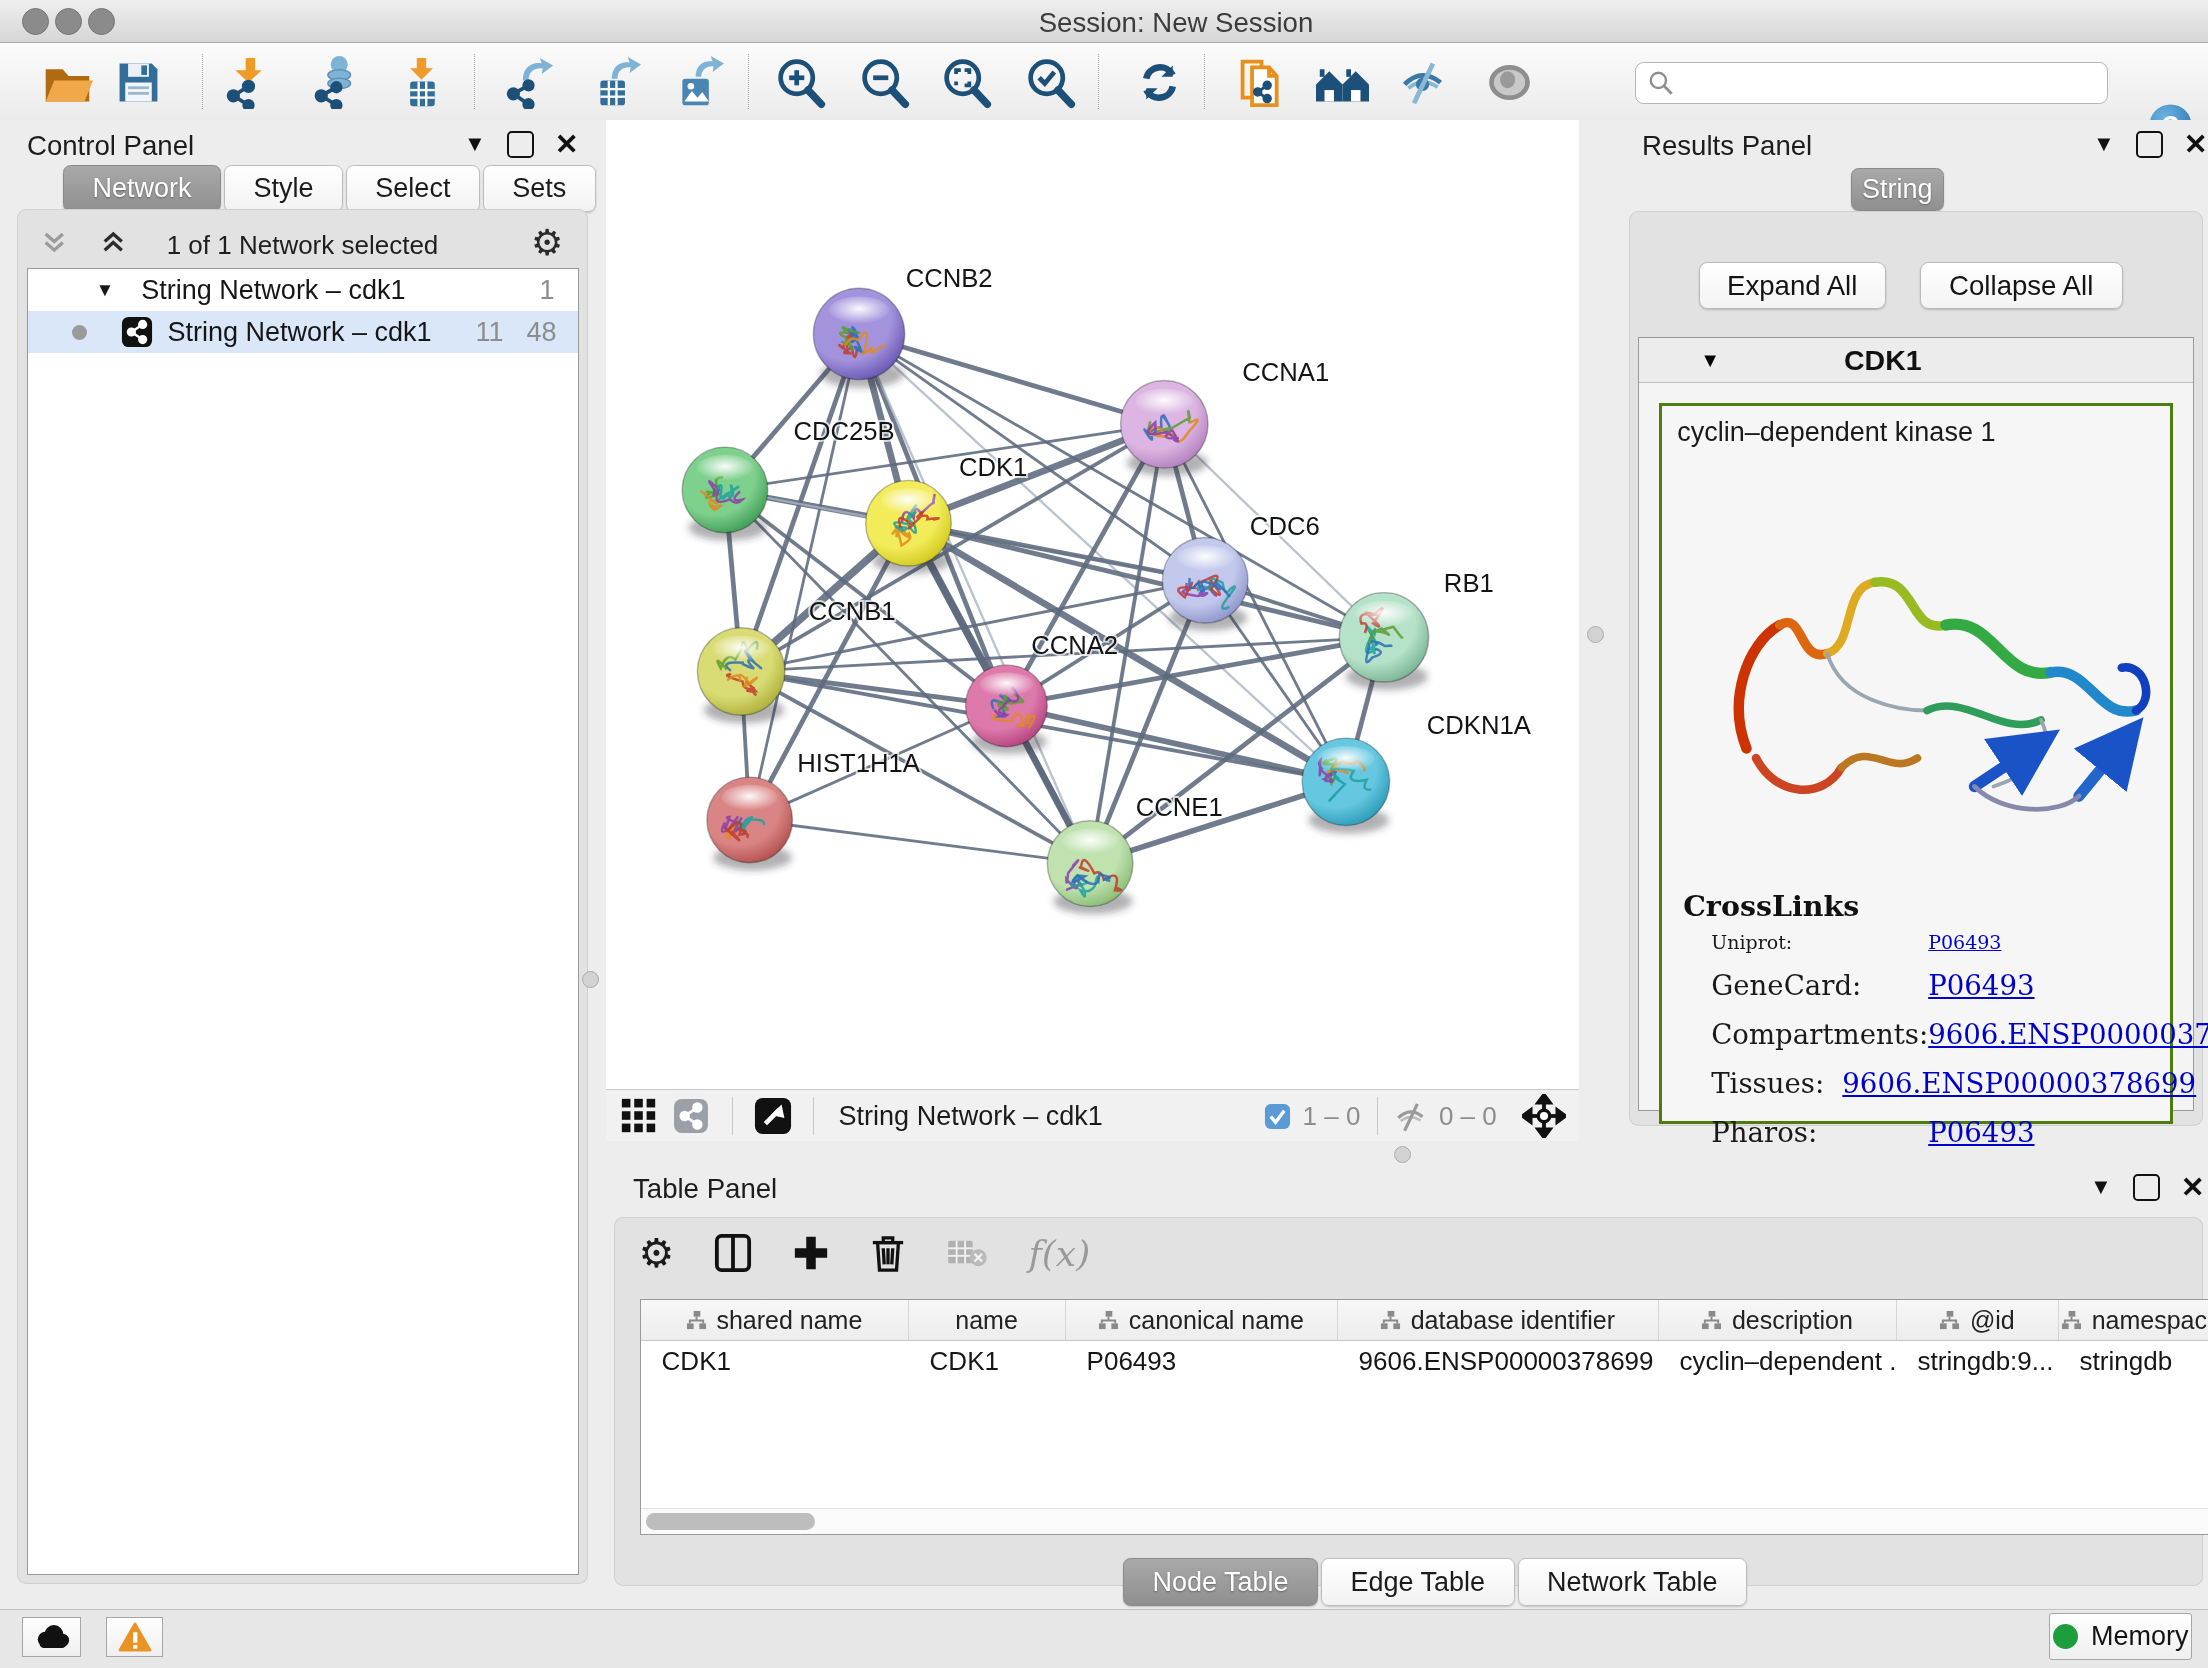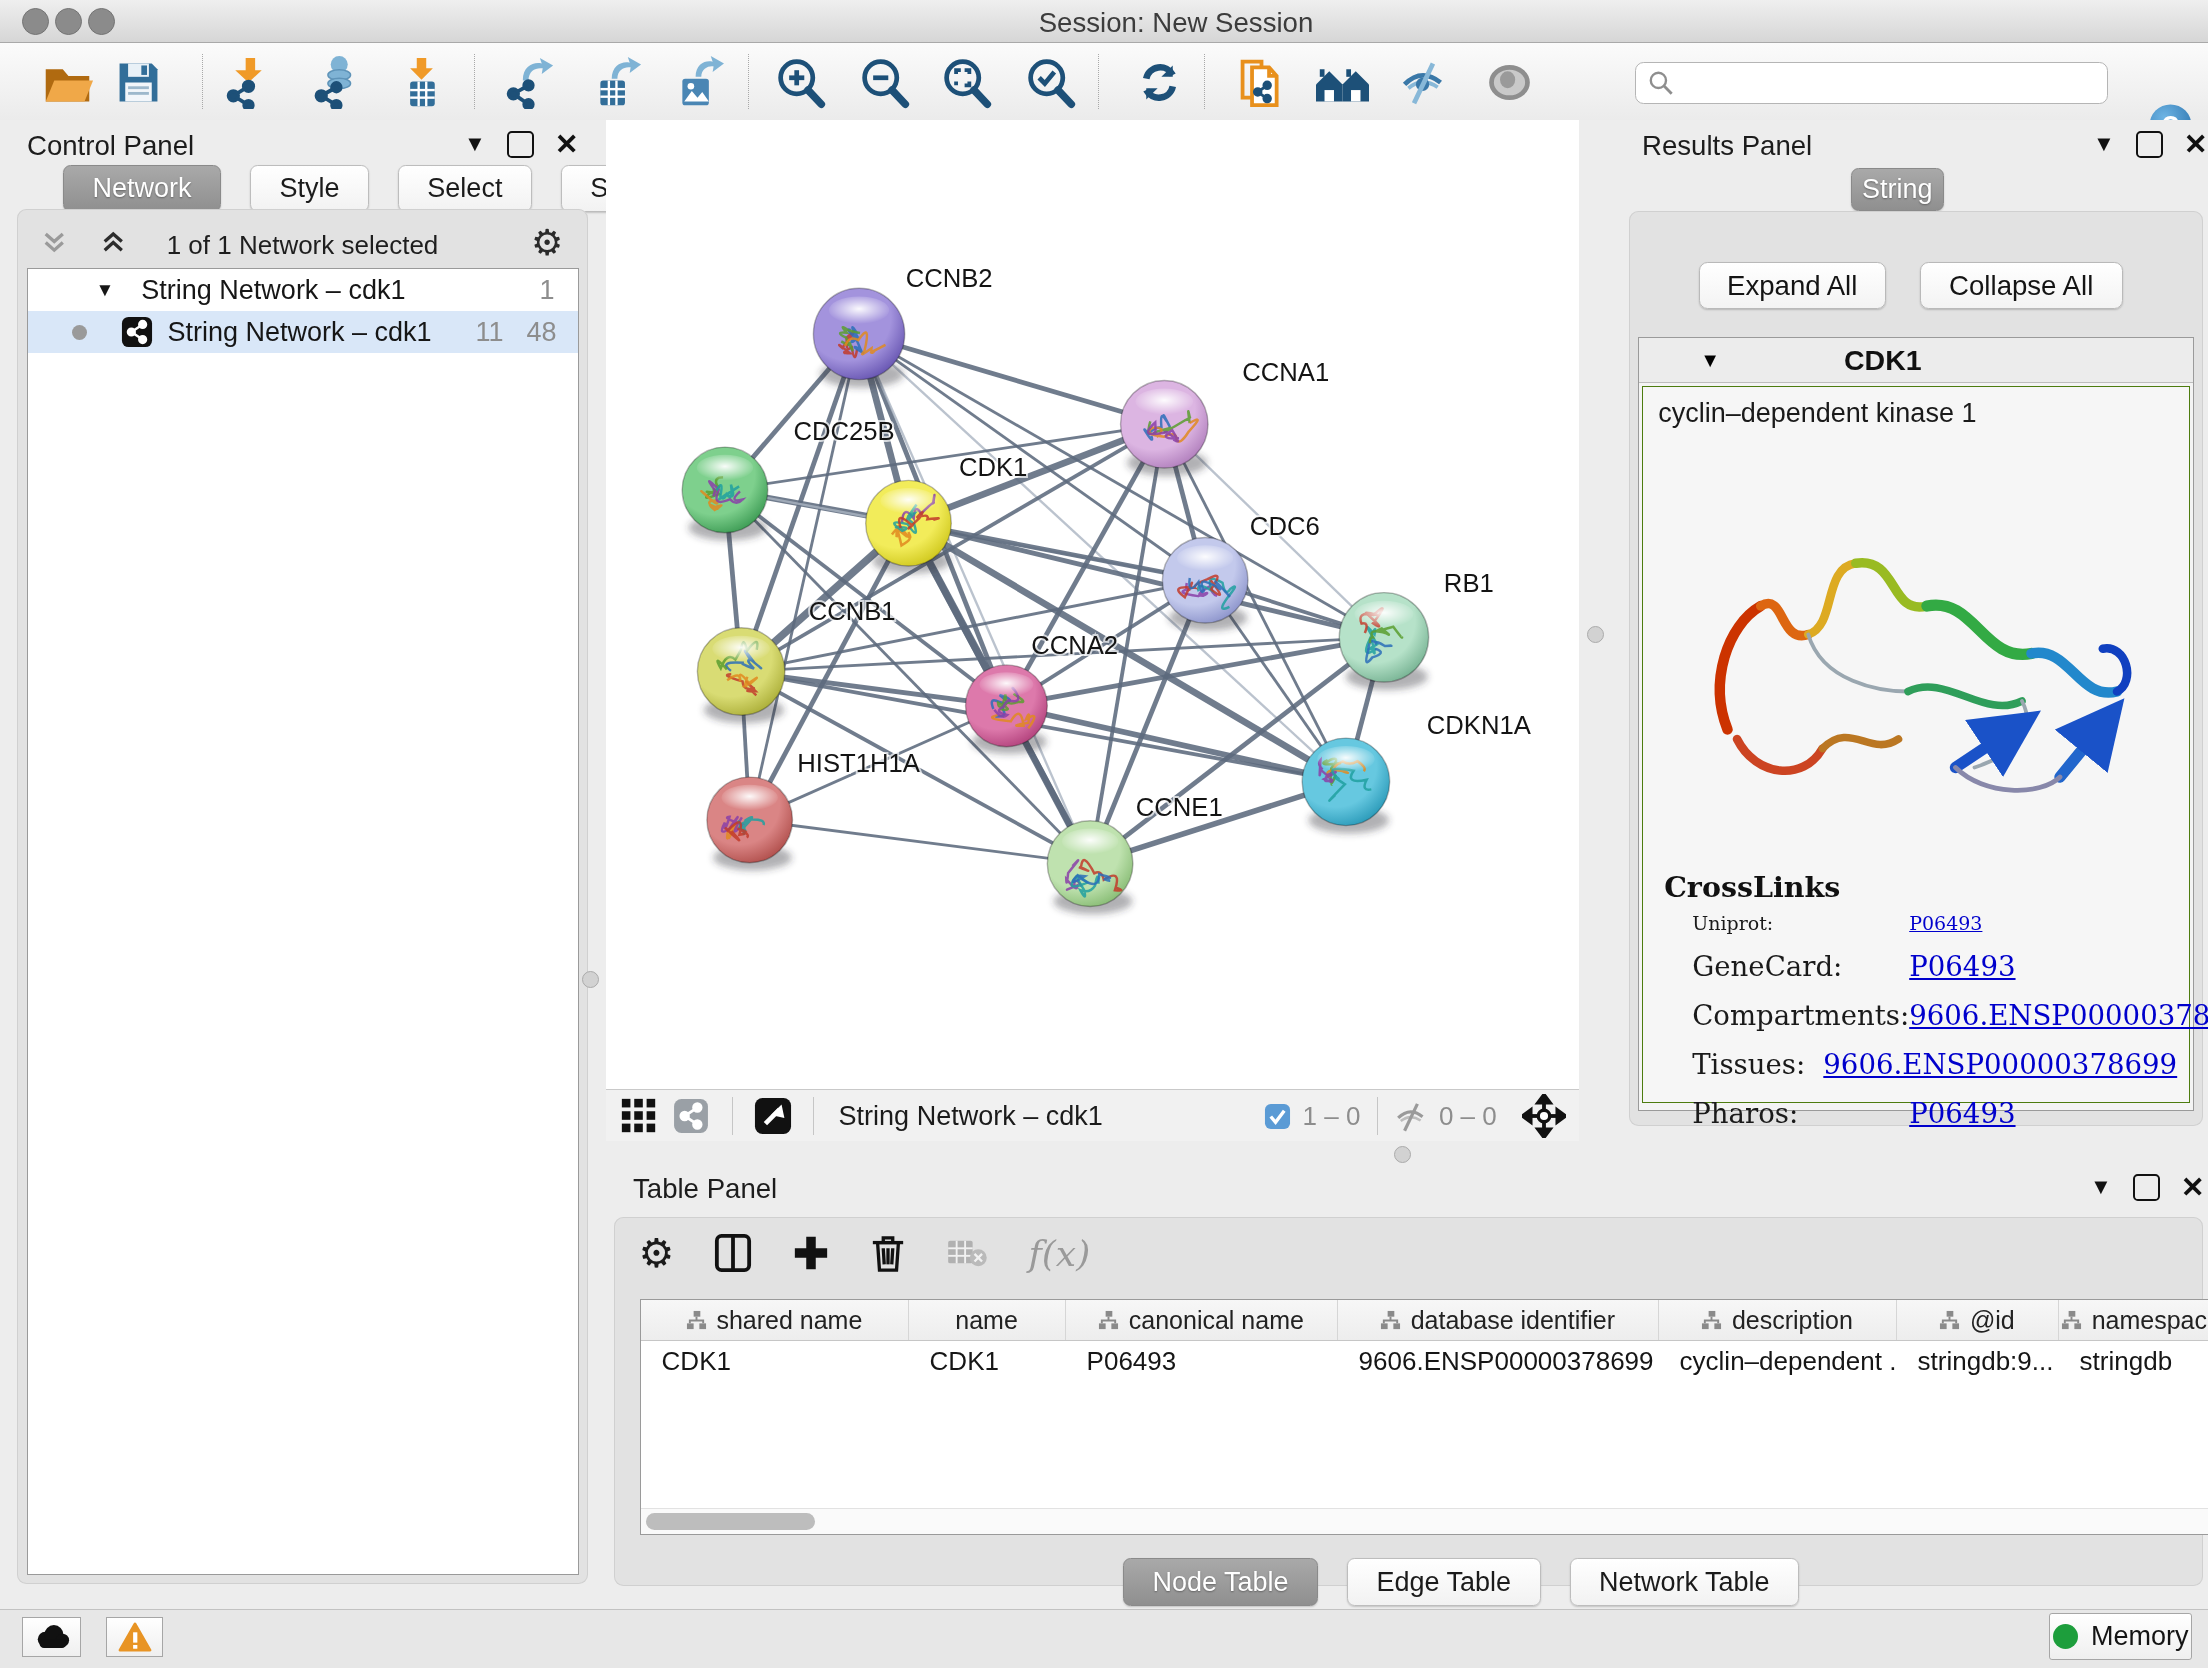--- a/index.html
+++ b/index.html
@@ -14,21 +14,21 @@
   .tbsep{top:11.4px;width:0;height:55px;border-left:1.9px dotted #a8a8a8;}
   .tbico{top:13.3px;width:53px;height:53px;margin-left:-27px;cursor:default;}
   .searchbox{left:1635px;top:19px;width:473px;height:42px;background:#fff;border:1px solid #b5b5b5;border-radius:8.6px;display:flex;align-items:center;padding-left:11.4px;box-sizing:border-box;}
   .searchbox input{border:none;outline:none;font-size:25px;width:399px;background:transparent;font-family:"Liberation Sans",sans-serif;}
   
   .panel-title{font-size:27.6px;color:#1c1c1c;}
   .pctl{font-size:26px;color:#111;display:flex;gap:21px;align-items:center;}
   .pctl .tri{font-size:22px;}
   .pctl .sq{width:23px;height:23px;border:2.9px solid #111;border-radius:4.8px;display:inline-block;}
   .pctl .xx{font-weight:bold;font-size:28.5px;}
-  .tabrow{display:flex;gap:26px;}
+  .tabrow{display:flex;}
   .tabbtn{height:45px;border:1px solid #bdbdbd;background:linear-gradient(#ffffff,#f2f2f2);border-radius:7.6px;margin-right:2.9px;display:flex;align-items:center;justify-content:center;padding:0 28.5px;font-size:27px;color:#1b1b1b;box-shadow:0 1px 1.9px rgba(0,0,0,.18);}
   .tabbtn.active{background:linear-gradient(#a9a9a9,#8f8f8f);color:#fff;border-color:#8a8a8a;text-shadow:0 1px 1.9px rgba(0,0,0,.35);}
   .graypanel{background:#e2e2e2;border-radius:9.5px;box-shadow:0 0 0 1px #d0d0d0 inset;}
   .whitebox{background:#fff;border:1.9px solid #9a9a9a;}
   .handle-dot{width:15px;height:15px;border-radius:50%;background:#d2d2d2;border:1px solid #ababab;}
   
   .treerow{height:42px;display:flex;align-items:center;font-size:27px;color:#161616;position:relative;}
   .count{color:#8d8d8d;}
   
   .netstatus{left:606px;top:1089px;width:973px;height:52px;background:#f1f1f1;border-top:1px solid #c9c9c9;display:flex;align-items:center;}
@@ -614,21 +614,21 @@
   </div>
   <div class="abs tabbtn active" style="left:228px;top:48px;height:41px;padding:0 10px">String</div>
   <div class="abs graypanel" style="left:5.7px;top:91px;width:574px;height:915px">
     <div class="abs btn" style="left:70px;top:51px;width:185px;height:45px">Expand All</div>
     <div class="abs btn" style="left:291px;top:51px;width:201px;height:45px">Collapse All</div>
     <div class="abs whitebox" style="left:9.5px;top:126px;width:554px;height:772px;background:#f4f4f4">
       <div style="height:44px;background:#ececec;border-bottom:1px solid #bdbdbd;display:flex;align-items:center">
         <span style="margin-left:61px;font-size:20px">▼</span>
         <span style="margin-left:124px;font-size:28.5px;font-weight:bold;color:#111">CDK1</span>
       </div>
-      <div style="margin:3px;border:1px solid #4d7c0f;height:715px;background:#f6f6f6;position:relative">
+      <div style="margin:20px;border:3px solid #4d7c0f;height:715px;background:#f6f6f6;position:relative">
         <div style="padding:11.4px 0 0 15px;font-size:27px;color:#1a1a1a">cyclin–dependent kinase 1</div>
         <svg class="abs" style="left:27px;top:67px" width="495" height="399" viewBox="0 0 520 420">
           <defs>
               <marker id="bluearrow" markerWidth="6" markerHeight="6" refX="3" refY="3" orient="auto">
                 <path d="M0 0L6 3L0 6z" fill="#1a52c8"></path>
               </marker>
             </defs>
           <g fill="none" stroke-linecap="round">
             <path d="M60 290 C40 240 60 180 95 160" stroke="#cc3300" stroke-width="11"></path>
             <path d="M70 300 C90 340 140 345 160 310" stroke="#cc4422" stroke-width="9"></path>

